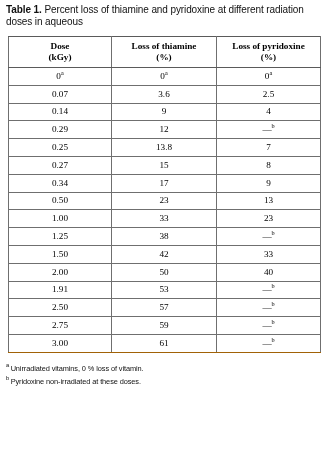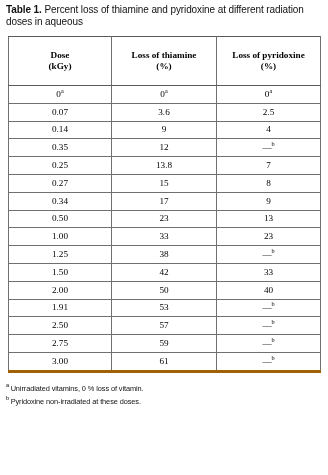--- a/index.html
+++ b/index.html
@@ -56,33 +56,33 @@
     border-bottom: 1px solid #6f6f6f;
     padding: 0;
   }
   table.data thead th {
     border-top: 1px solid #5a5a5a;
     border-bottom: 1px solid #5a5a5a;
     font-weight: bold;
     font-size: 9.2px;
     line-height: 11.5px;
     height: 28px;
-    padding: 10px 2px;
+    padding: 1px 2px;
   }
   table.data thead th .unit {
     display: block;
     font-weight: bold;
   }
   table.data tbody td {
     font-size: 9.2px;
     line-height: 11px;
     height: 16.8px;
   }
   table.data tbody tr:last-child td {
-    border-bottom: 3px solid #a16207;
+    border-bottom: 1px solid #a16207;
   }
 
   sup {
     font-size: 6.2px;
     line-height: 0;
     vertical-align: super;
   }
   .emdash {
     letter-spacing: -0.2px;
   }
@@ -146,21 +146,21 @@
           <td><span>0.07</span></td>
           <td><span>3.6</span></td>
           <td><span>2.5</span></td>
         </tr>
         <tr>
           <td><span>0.14</span></td>
           <td><span>9</span></td>
           <td><span>4</span></td>
         </tr>
         <tr>
-          <td><span>0.35</span></td>
+          <td><span>0.29</span></td>
           <td><span>12</span></td>
           <td><span class="emdash">—</span><sup>b</sup></td>
         </tr>
         <tr>
           <td><span>0.25</span></td>
           <td><span>13.8</span></td>
           <td><span>7</span></td>
         </tr>
         <tr>
           <td><span>0.27</span></td>

